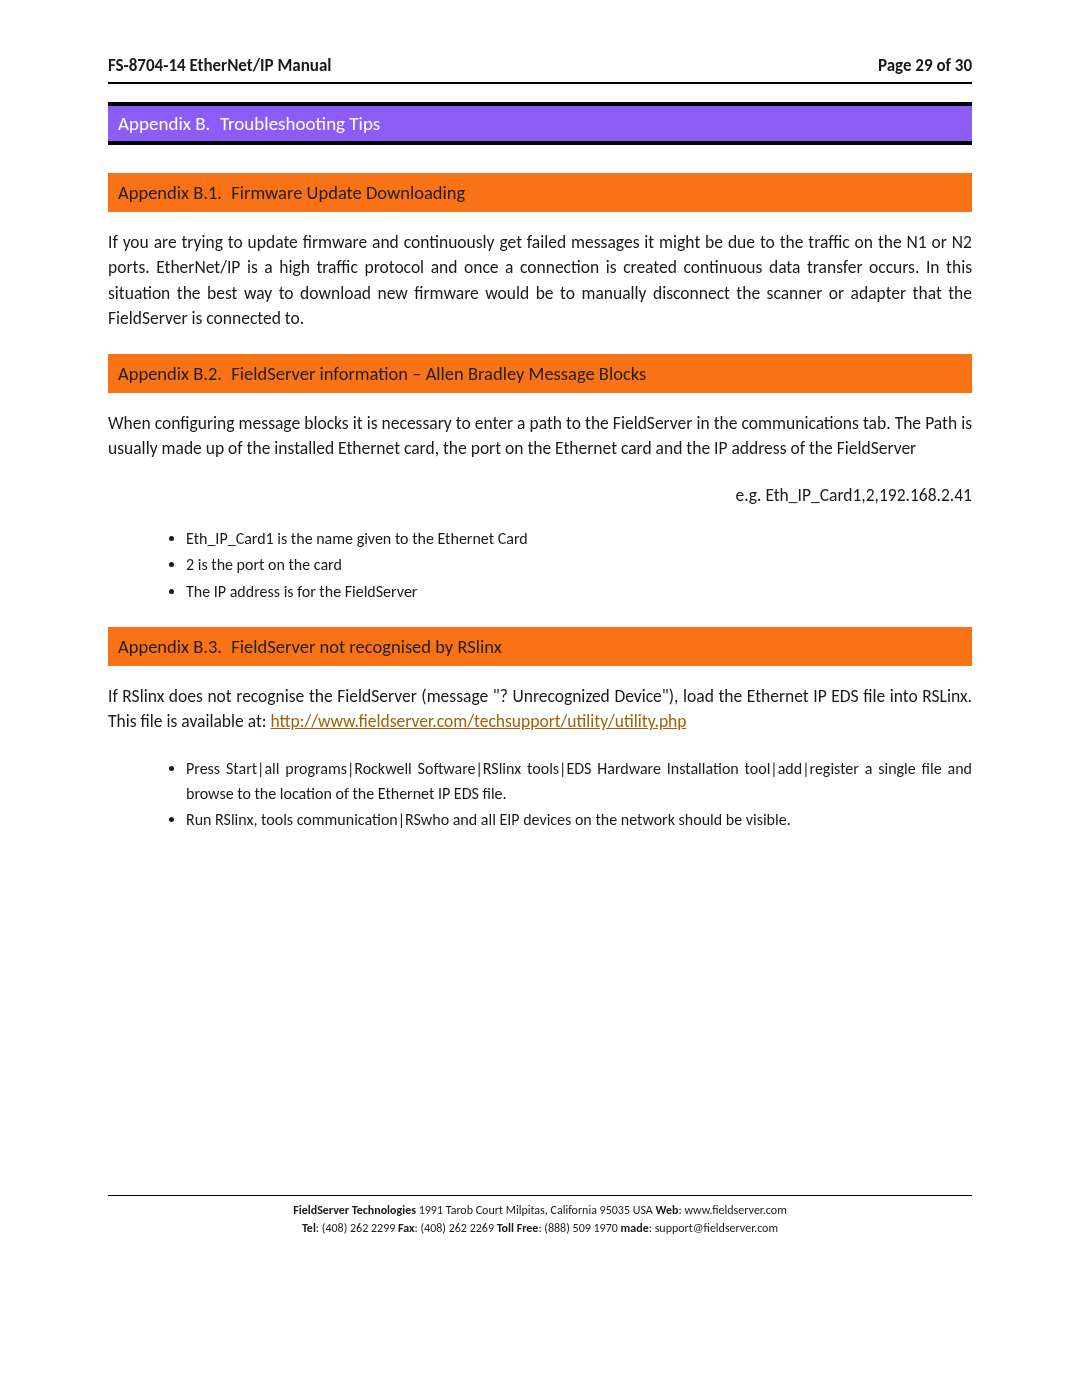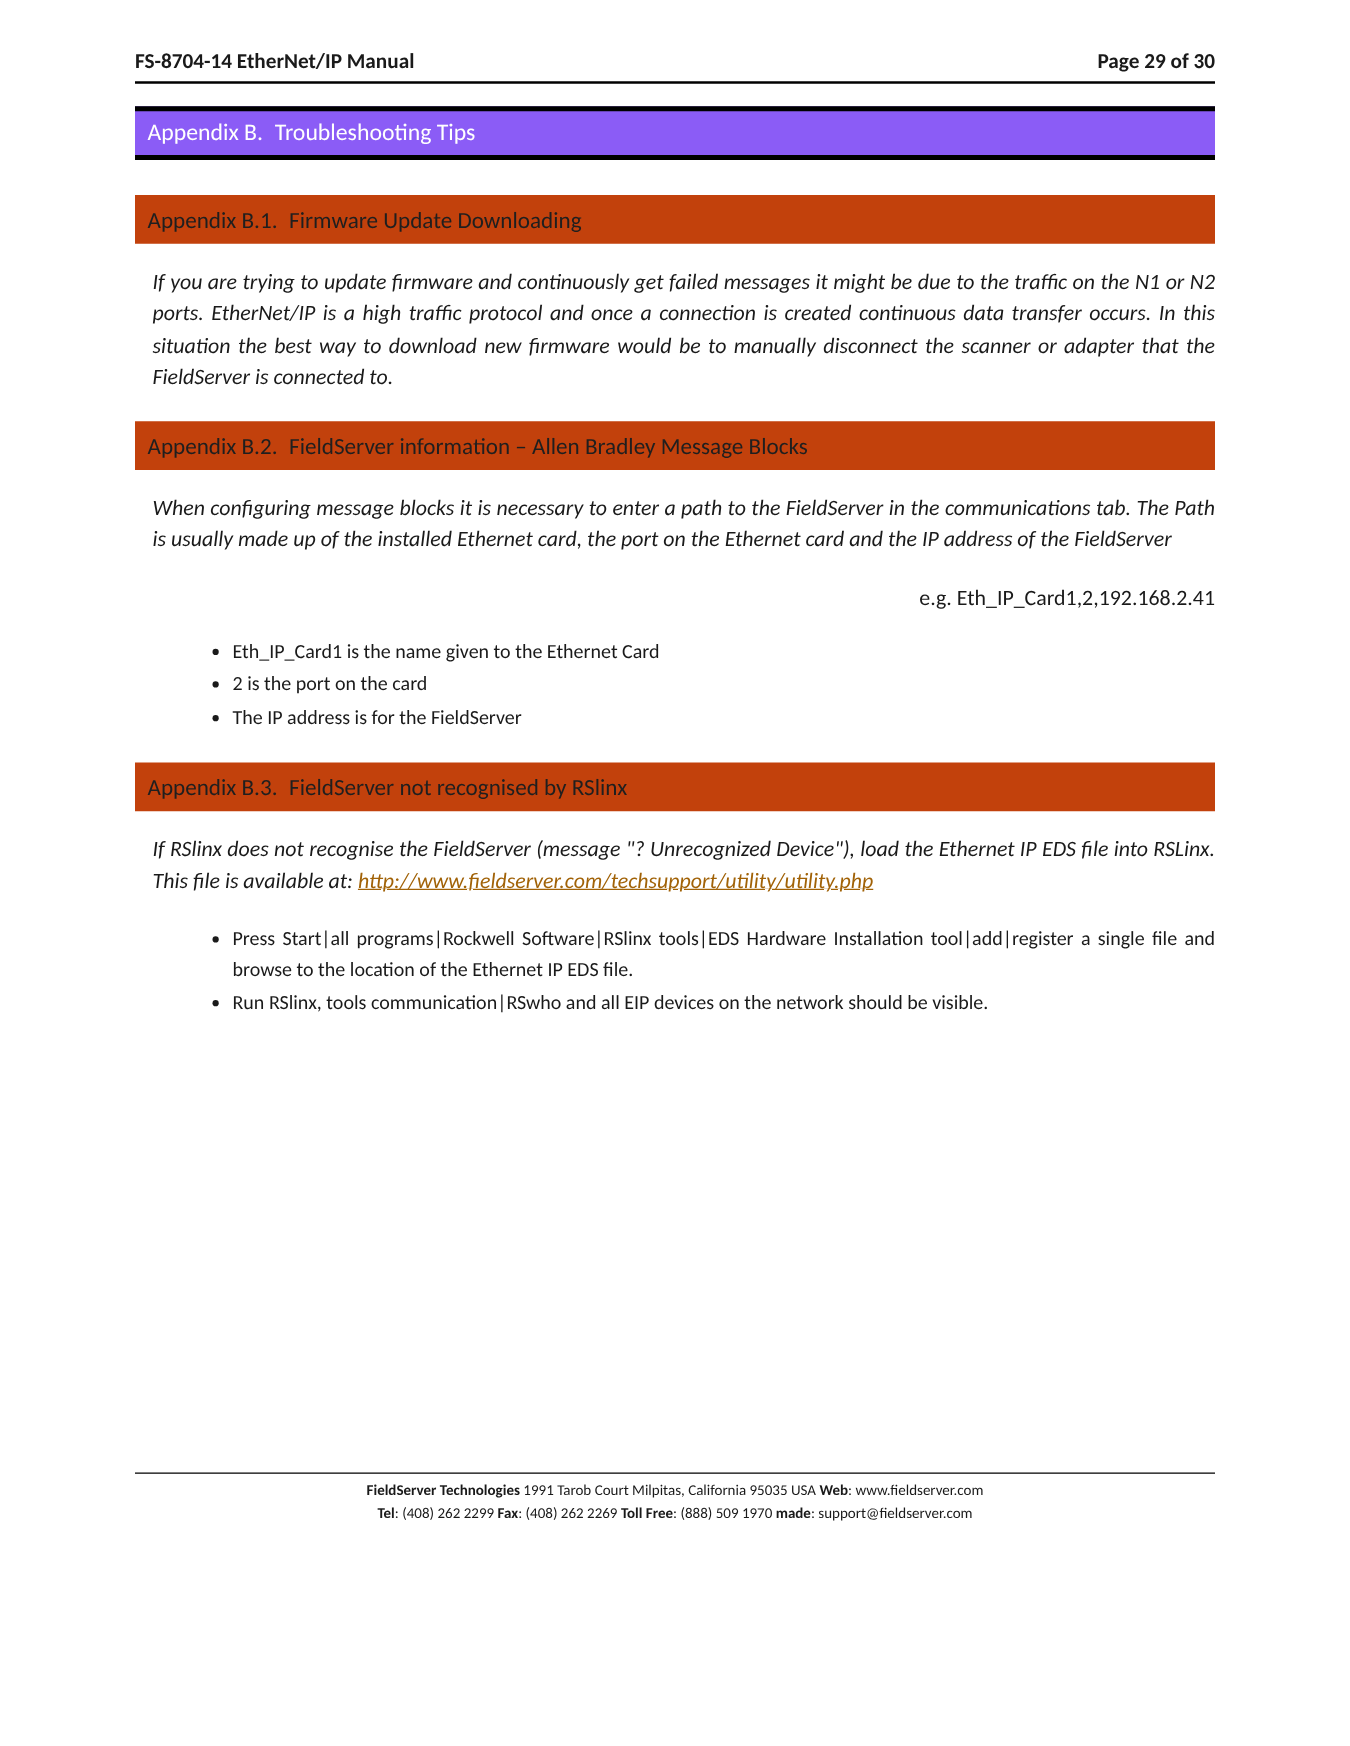--- a/index.html
+++ b/index.html
@@ -4,21 +4,21 @@
 <style>
   body {
     margin: 0;
     padding: 0;
     background: #fff;
     font-family: Calibri, "Segoe UI", Arial, sans-serif;
     color: #1a1a1a;
     width: 1080px;
   }
   .page {
-    padding: 38px 108px 40px 108px;
+    padding: 55px 108px 40px 108px;
     box-sizing: border-box;
     width: 1080px;
   }
   .header-row {
     display: flex;
     justify-content: space-between;
     font-weight: bold;
     font-size: 17px;
     padding-bottom: 6px;
   }
@@ -30,32 +30,31 @@
   .appendix-title-bar {
     background: #8b5cf6;
     color: #fff;
     border-top: 4px solid #000;
     border-bottom: 4px solid #000;
     padding: 6px 10px;
     font-size: 19px;
     margin-bottom: 28px;
   }
   .subhead-bar {
-    background: #c2410c;
+    background: #f97316;
     color: #1f1f1f;
     padding: 8px 10px;
     font-size: 18.5px;
     margin: 10px 0 18px 0;
   }
   .body-text {
     font-size: 17.5px;
     line-height: 1.45;
     text-align: justify;
-    margin: 0 0 22px 14px;
-    font-style: italic;
+    margin: 0 0 22px 0;
   }
   .body-text-left {
     font-size: 17.5px;
     line-height: 1.45;
     margin: 0 0 18px 0;
     text-align: right;
   }
   ul.bullets {
     margin: 0 0 22px 0;
     padding-left: 78px;

